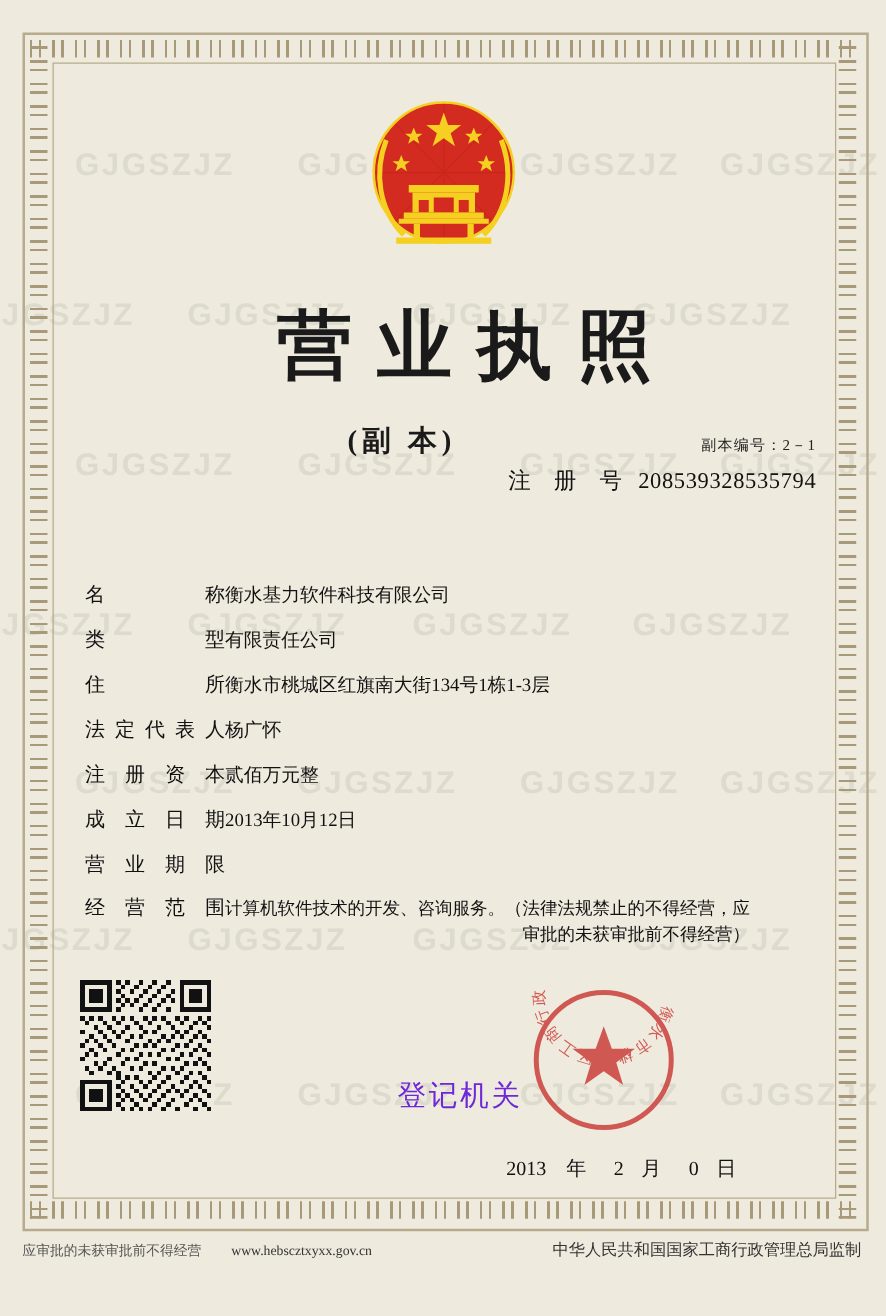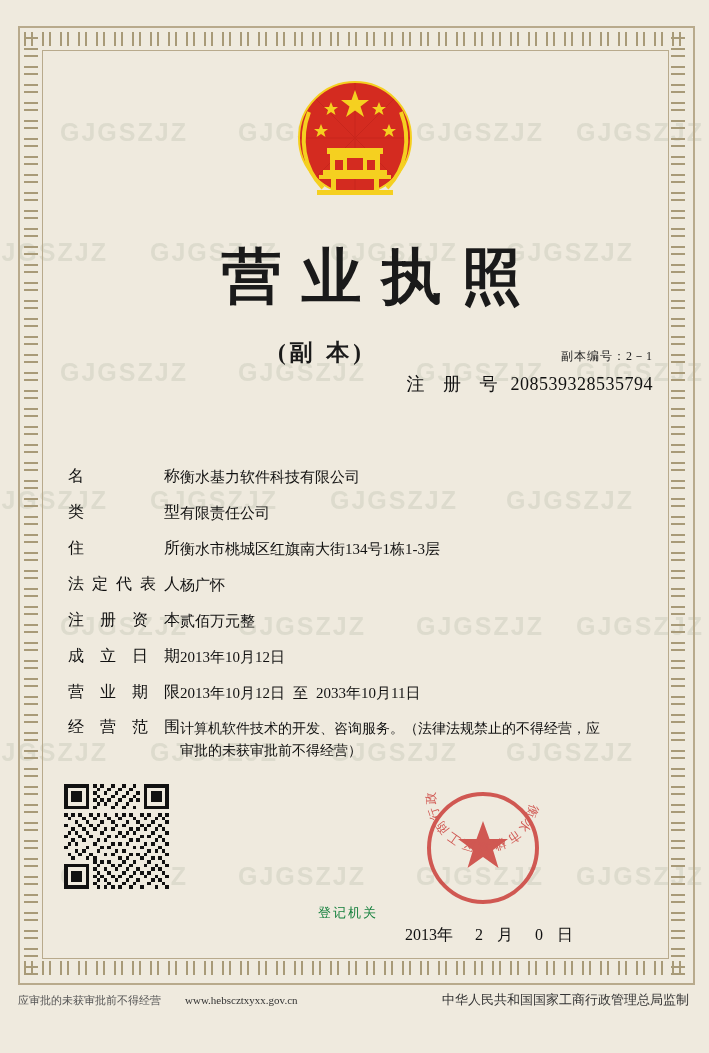--- a/index.html
+++ b/index.html
@@ -187,41 +187,42 @@
     font-size: 15px;
     color: #111;
     line-height: 1.45;
     padding-top: 1px;
   }
   .gap-top { margin-top: 14px; }
   .scope-value {
     font-size: 14px;
     line-height: 1.55;
     max-width: 420px;
+    text-align: right;
   }
   .term-sep { margin: 0 8px; }
 
   
   .qr {
     position: absolute;
     left: 64px;
     top: 784px;
     width: 105px;
     height: 105px;
     z-index: 3;
   }
 
   
   .authority {
     position: absolute;
     left: 318px;
-    top: 904px;
-    font-size: 13px;
+    top: 861px;
+    font-size: 23px;
     letter-spacing: 2px;
-    color: #15803d;
+    color: #6d28d9;
     z-index: 3;
   }
 
   
   .seal {
     position: absolute;
     left: 424px;
     top: 789px;
     width: 118px;
     height: 118px;
@@ -232,21 +233,21 @@
   
   .date-line {
     position: absolute;
     left: 405px;
     top: 925px;
     font-size: 16px;
     color: #111;
     z-index: 3;
   }
   .date-line span { display: inline-block; }
-  .d-y { margin-right: 0; }
+  .d-y { margin-right: 16px; }
   .d-ych { margin-right: 22px; }
   .d-m { margin-right: 14px; }
   .d-mch { margin-right: 22px; }
   .d-d { margin-right: 14px; }
 
   
   .footer-left {
     position: absolute;
     left: 18px;
     top: 993px;
@@ -418,23 +419,20 @@
       </div>
       <div class="field-value">2013年10月12日</div>
     </div>
 
     <div class="field-row">
       <div class="field-label">
         <span>营</span>
         <span>业</span>
         <span>期</span>
         <span>限</span>
-      </div>
-      <div class="field-value">
-        <span>2013年10月12日</span><span class="term-sep">至</span><span>2033年10月11日</span>
       </div>
     </div>
 
     <div class="field-row">
       <div class="field-label">
         <span>经</span>
         <span>营</span>
         <span>范</span>
         <span>围</span>
       </div>

